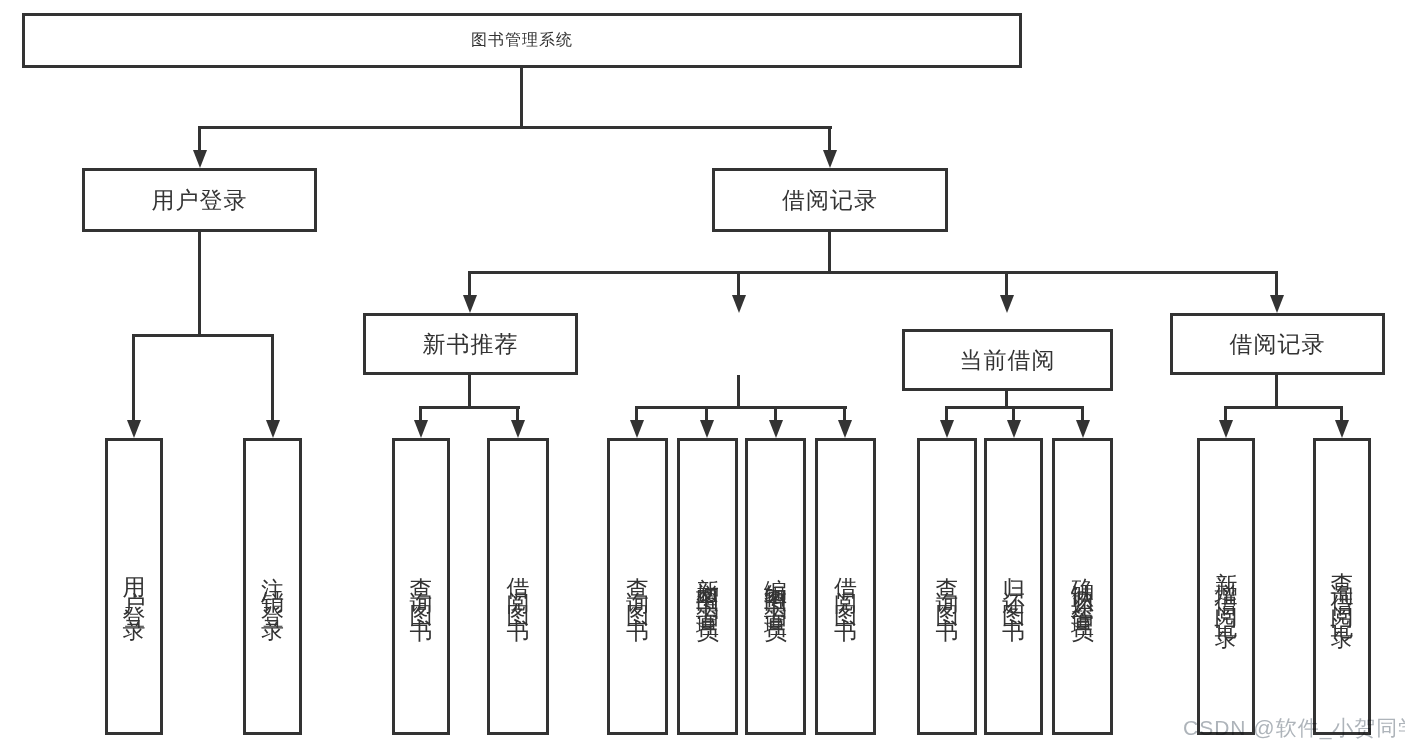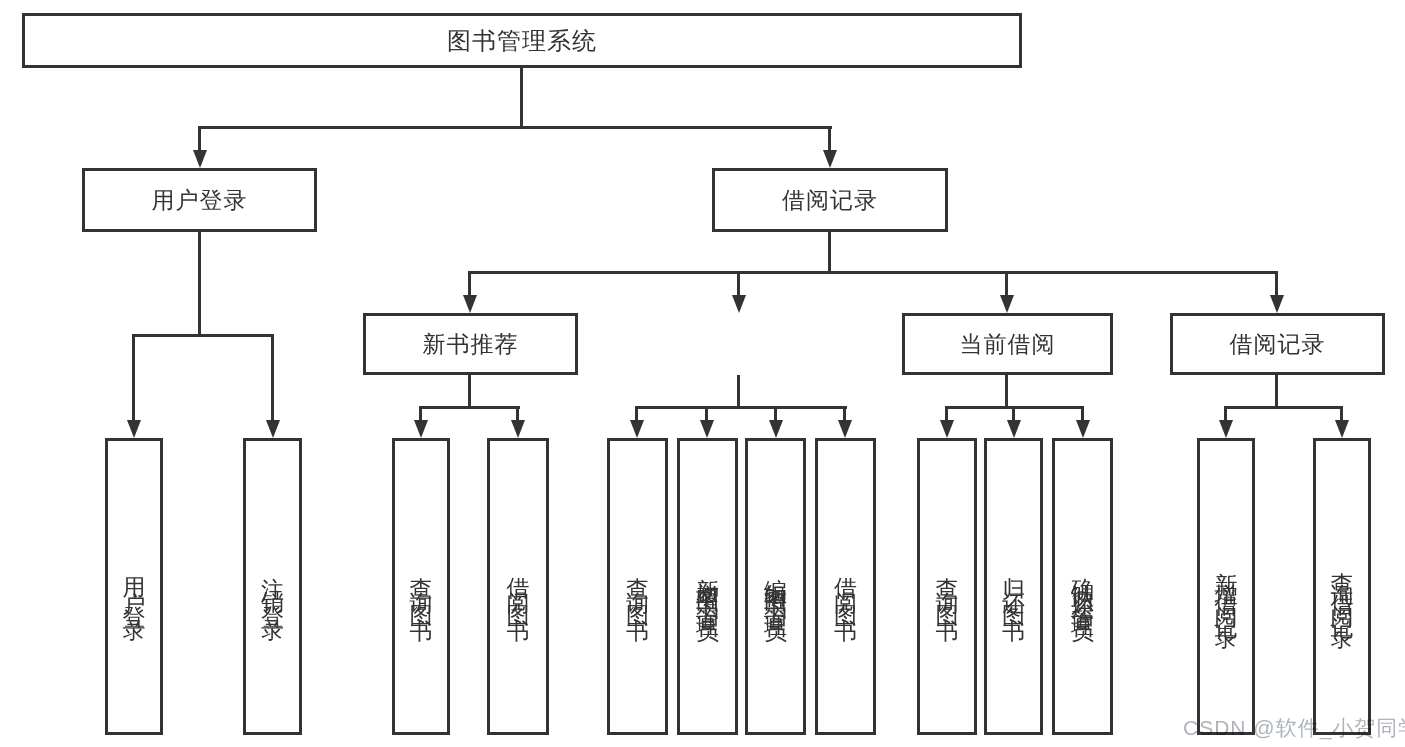--- a/index.html
+++ b/index.html
@@ -17,21 +17,21 @@
     background:#ffffff;
     display:flex;
     align-items:center;
     justify-content:center;
     box-sizing:border-box;
     font-size:23px;
     color:#333333;
     letter-spacing:1px;
     z-index:2;
   }
-  .rootbox{font-size:24px;}
+  .rootbox{font-size:16px;}
   .vbox{
     writing-mode:vertical-rl;
     text-orientation:mixed;
     line-height:1;
   }
   .v4{letter-spacing:14px;}
   .v6{letter-spacing:11px;}
   .v9{letter-spacing:6px;}
   .vline,.hline{
     position:absolute;
@@ -94,21 +94,21 @@
   <div class="vline" style="left:737px;top:271px;width:3px;height:26px;"></div>
   <div class="arrowhead" style="left:732px;top:295px;"></div>
   <div class="vline" style="left:1005px;top:271px;width:3px;height:26px;"></div>
   <div class="arrowhead" style="left:1000px;top:295px;"></div>
   <div class="vline" style="left:1275px;top:271px;width:3px;height:26px;"></div>
   <div class="arrowhead" style="left:1270px;top:295px;"></div>
 
   <div class="box" style="left:363px;top:313px;width:215px;height:62px;">
     <span>新书推荐</span>
   </div>
-  <div class="box" style="left:902px;top:313px;width:211px;height:62px;">
+  <div class="box" style="left:902px;top:329px;width:211px;height:62px;">
     <span>当前借阅</span>
   </div>
   <div class="box" style="left:1170px;top:313px;width:215px;height:62px;">
     <span>借阅记录</span>
   </div>
 
   <div class="vline" style="left:468px;top:375px;width:3px;height:33px;"></div>
   <div class="hline" style="left:419px;top:406px;width:101px;height:3px;"></div>
   <div class="vline" style="left:419px;top:406px;width:3px;height:16px;"></div>
   <div class="arrowhead" style="left:414px;top:420px;"></div>

